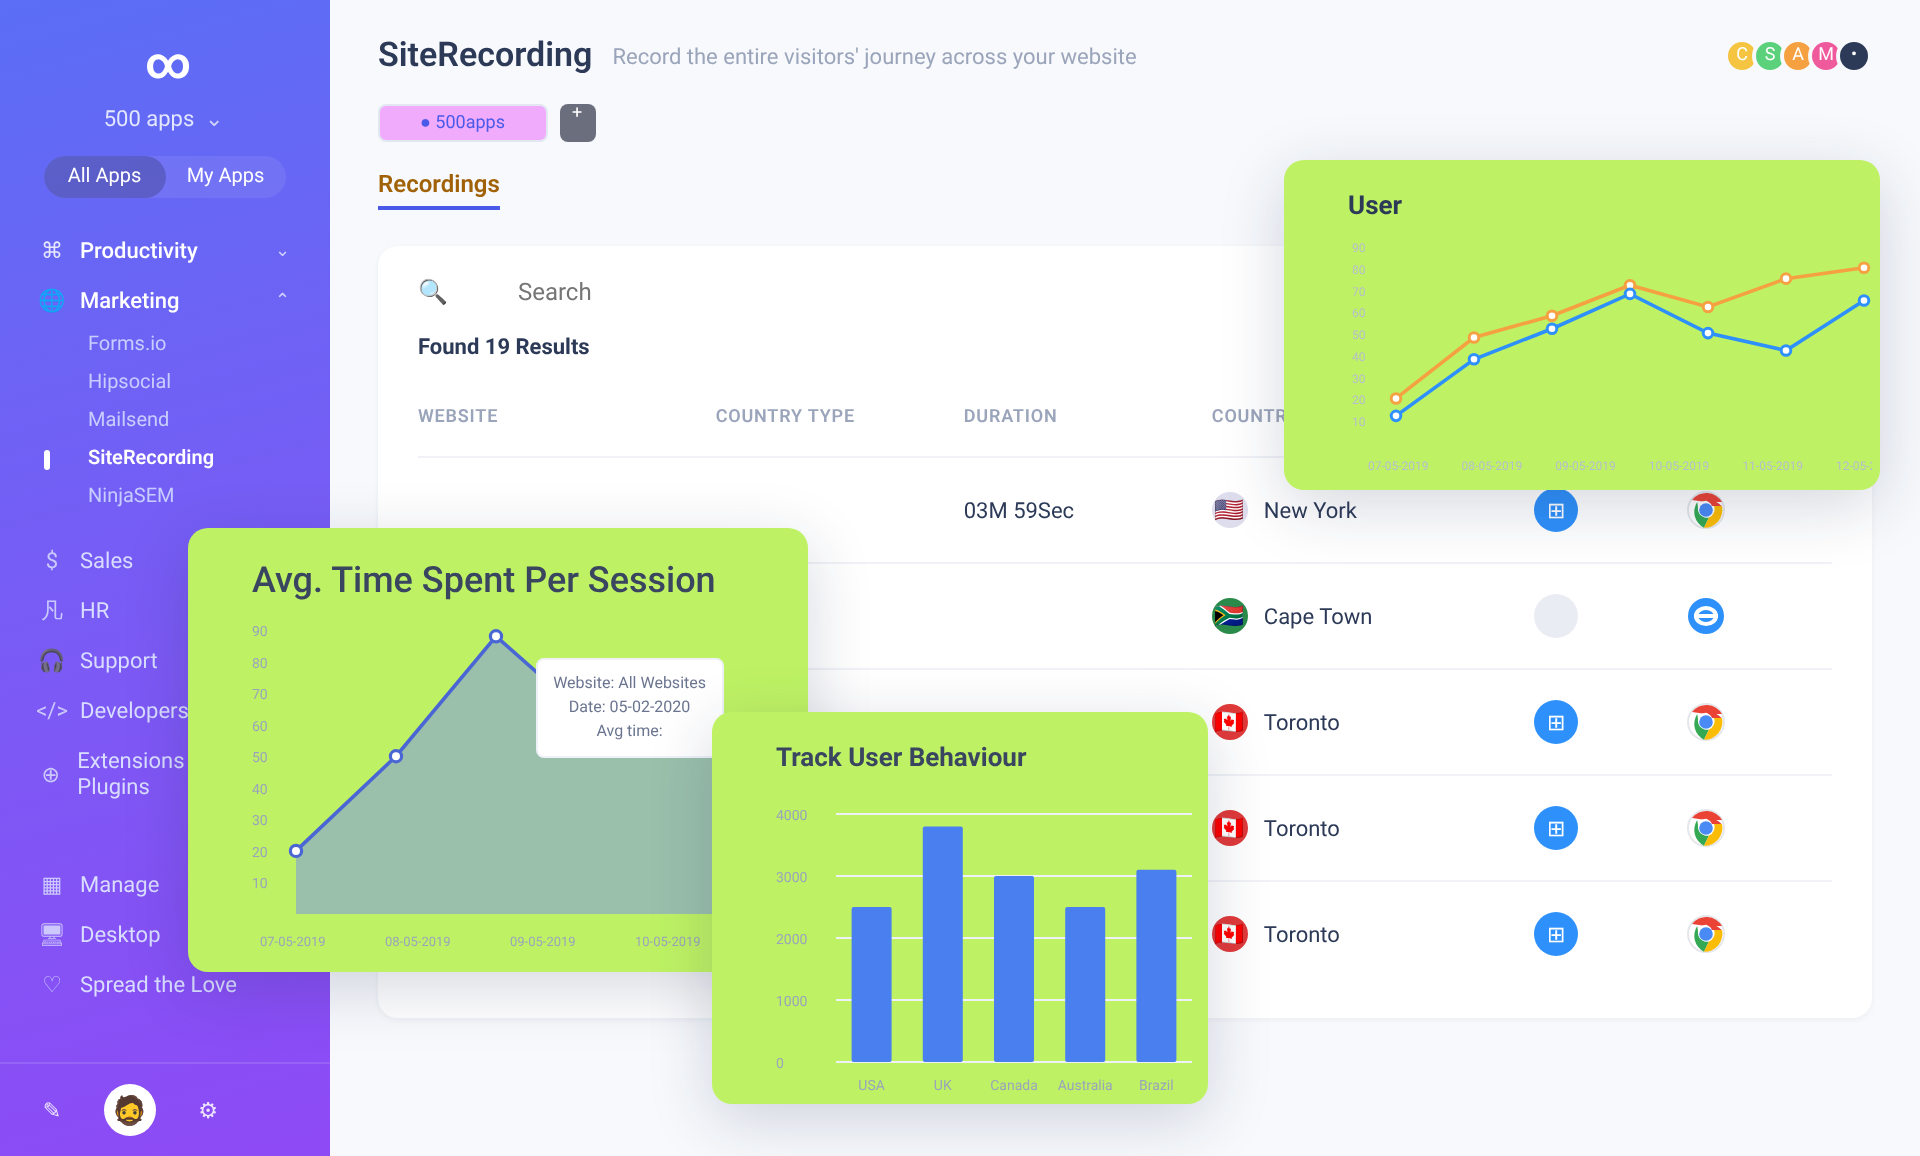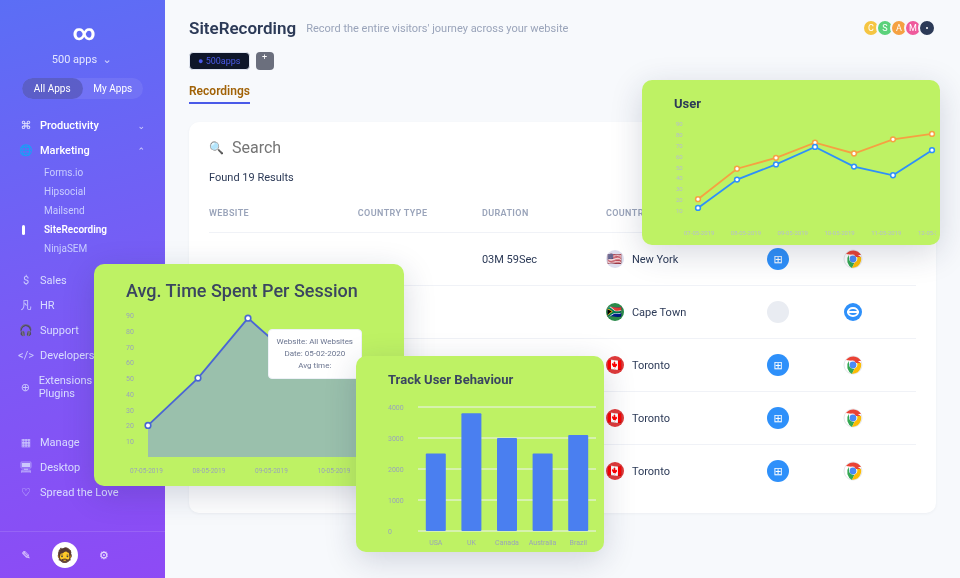--- a/index.html
+++ b/index.html
@@ -22,26 +22,26 @@
 .chev{margin-left:auto;opacity:.7;font-size:9px}
 .side-foot{border-top:1px solid rgba(255,255,255,.12);padding:10px 20px;display:flex;align-items:center;gap:20px}
 .avatar{width:26px;height:26px;border-radius:50%;background:#fff;display:flex;align-items:center;justify-content:center;font-size:14px}
 .main{flex:1;background:#f7f9fc;padding:18px 24px;position:relative;overflow:hidden}
 .hdr{display:flex;align-items:center;gap:10px;margin-bottom:14px}
 .hdr h1{font-size:17px;font-weight:600;color:#2c3a57}
 .hdr-sub{font-size:11px;color:#9aa4ba}
 .hdr-badges{margin-left:auto;display:flex;gap:-4px}
 .badge{width:18px;height:18px;border-radius:50%;font-size:9px;color:#fff;display:flex;align-items:center;justify-content:center;margin-left:-4px;border:2px solid #f7f9fc}
 .chiprow{display:flex;gap:6px;margin-bottom:10px}
-.chip{padding:3px 8px;border-radius:4px;font-size:9px;background:#0f172a;border:1px solid #e2e7f1;color:#4a5ae8}
+.chip{padding:3px 20px;border-radius:4px;font-size:9px;background:#f0abfc;border:1px solid #e2e7f1;color:#4a5ae8}
 .chip.plus{background:#6b6f7d;color:#fff;border:none;width:18px;padding:0;text-align:center}
 .section-title{font-size:12px;font-weight:600;color:#a16207;border-bottom:2px solid #4a5ae8;display:inline-block;padding-bottom:4px;margin-bottom:18px}
 .card{background:#fff;border-radius:10px;padding:16px 20px;box-shadow:0 1px 3px rgba(40,50,80,.05)}
 .search-row{display:flex;align-items:center;gap:8px;color:#9aa4ba;font-size:12px;margin-bottom:14px}
-.results{font-size:11px;color:#2c3a57;font-weight:400;margin-bottom:18px}
+.results{font-size:11px;color:#2c3a57;font-weight:700;margin-bottom:18px}
 .thead{display:grid;grid-template-columns:1.2fr 1fr 1fr 1.3fr .6fr .6fr;font-size:9px;color:#9aa4ba;font-weight:600;letter-spacing:.4px;padding:6px 0 14px 0}
 .trow{display:grid;grid-template-columns:1.2fr 1fr 1fr 1.3fr .6fr .6fr;align-items:center;font-size:11px;color:#2c3a57;padding:15px 0;border-top:1px solid #f0f2f7}
 .country-cell{display:flex;align-items:center;gap:8px}
 .flag{width:18px;height:18px;border-radius:50%;display:inline-block}
 .os-ic,.br-ic{width:22px;height:22px;border-radius:50%;display:flex;align-items:center;justify-content:center;color:#fff;font-size:11px}
 .float{position:absolute;background:#bef264;border-radius:10px;box-shadow:0 8px 32px rgba(30,40,80,.18);padding:16px 32px}
 .user-card{top:80px;right:20px;width:298px;height:165px}
 .user-card h3{font-size:13px;color:#2c3a57;margin-bottom:8px}
 .avg-card{top:264px;left:94px;width:310px;height:222px}
 .avg-card h3{font-size:18px;color:#3a4560;font-weight:500;margin-bottom:10px}
@@ -143,21 +143,21 @@
     </div>
     <div class="chiprow">
       <span class="chip">● 500apps</span>
       <span class="chip plus">+</span>
     </div>
     <div class="section-title">Recordings</div>
 
     <div class="card">
       <div class="search-row">
         <span>🔍</span>
-        <input style="border: none; outline: none; font-size: 16px; flex: 1 1 0%; background: transparent;" placeholder="Search">
+        <input style="border: none; outline: none; font-size: 12px; flex: 1 1 0%; background: transparent; margin-left: 27px;" placeholder="Search">
       </div>
       <div class="results">Found 19 Results</div>
       <div class="thead" id="thead">
           <div>WEBSITE</div>
           <div>COUNTRY TYPE</div>
           <div>DURATION</div>
           <div>COUNTRY</div>
           <div></div>
           <div></div>
         </div>

